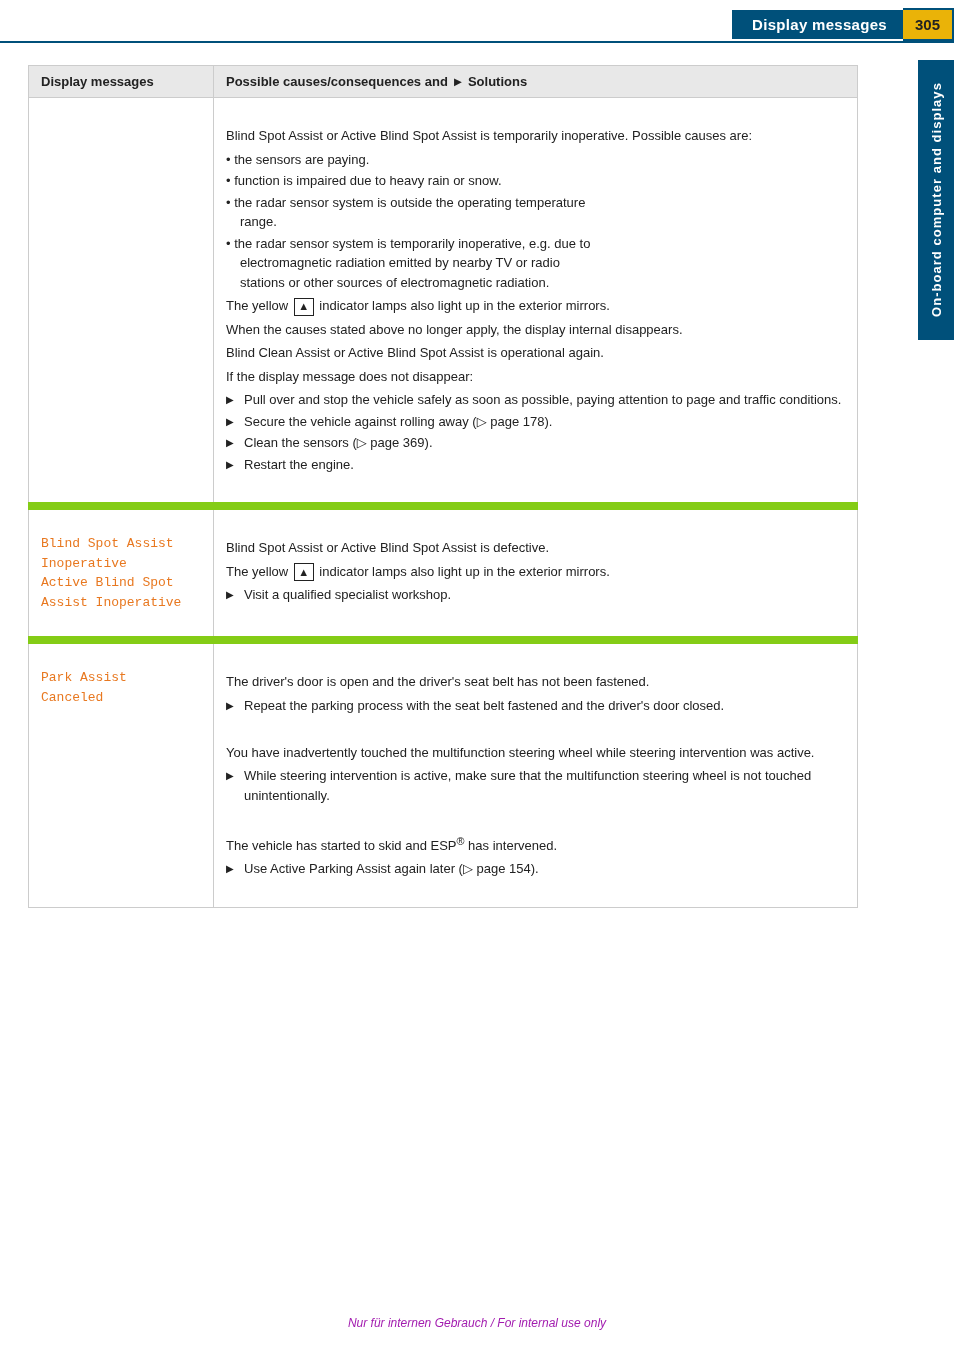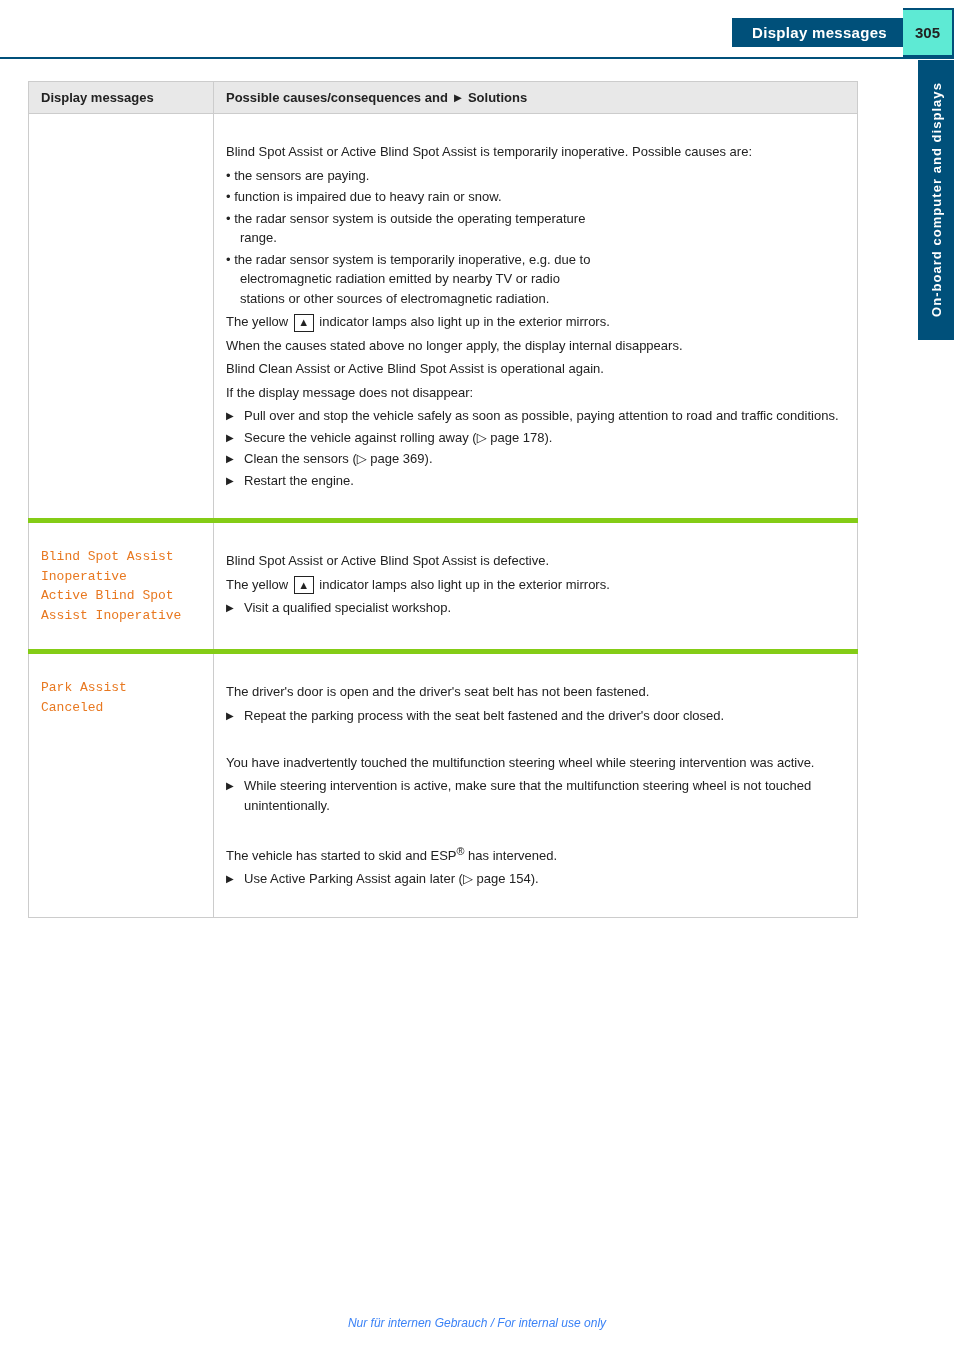--- a/index.html
+++ b/index.html
@@ -29,25 +29,25 @@
     }
     .header-title {
       background: #00507a;
       color: #fff;
       font-size: 15px;
       font-weight: bold;
       padding: 6px 16px 6px 20px;
       letter-spacing: 0.02em;
     }
     .header-page-num {
-      background: #5eead4;
+      background: #eab308;
       color: #222;
       font-size: 15px;
       font-weight: bold;
-      padding: 14px 12px;
+      padding: 6px 12px;
       border: 2px solid #00507a;
       border-left: none;
       min-width: 48px;
       text-align: center;
     }
 
     
     .side-label {
       position: absolute;
       right: 0;
@@ -144,31 +144,31 @@
       border: 1.5px solid #222;
       width: 20px;
       height: 18px;
       font-size: 11px;
       margin: 0 2px;
       vertical-align: middle;
       font-weight: bold;
     }
 
     .row-divider td {
-      border-top: 5px solid #84cc16;
+      border-top: 8px solid #84cc16;
     }
 
     
     .footer {
       position: absolute;
       bottom: 24px;
       left: 0;
       right: 0;
       text-align: center;
-      color: #3b82f6;
+      color: #a21caf;
       font-size: 12px;
       font-style: italic;
     }
 
     p { margin: 4px 0; }
   </style>
 </head>
 <body>
 
 <div class="header-bar">
@@ -200,21 +200,21 @@
             <li>the sensors are paying.</li>
             <li>function is impaired due to heavy rain or snow.</li>
             <li style="padding-left:0">the radar sensor system is outside the operating temperature<br><span style="padding-left:14px;display:inline-block">range.</span></li>
             <li style="padding-left:0">the radar sensor system is temporarily inoperative, e.g. due to<br><span style="padding-left:14px;display:inline-block">electromagnetic radiation emitted by nearby TV or radio<br>stations or other sources of electromagnetic radiation.</span></li>
           </ul>
           <p>The yellow <span class="warning-icon">▲</span> indicator lamps also light up in the exterior mirrors.</p>
           <p>When the causes stated above no longer apply, the display internal disappears.</p>
           <p>Blind Clean Assist or Active Blind Spot Assist is operational again.</p>
           <p>If the display message does not disappear:</p>
           <ul class="arrow-list">
-            <li>Pull over and stop the vehicle safely as soon as possible, paying attention to road and traffic conditions.</li>
+            <li>Pull over and stop the vehicle safely as soon as possible, paying attention to page and traffic conditions.</li>
             <li>Secure the vehicle against rolling away (▷ page 178).</li>
             <li>Clean the sensors (▷ page 369).</li>
             <li>Restart the engine.</li>
           </ul>
         </td>
       </tr>
 
       <tr class="row-divider">
         <td class="col-left">
           <span>Blind Spot Assist<br>Inoperative<br>Active Blind Spot<br>Assist Inoperative</span>

